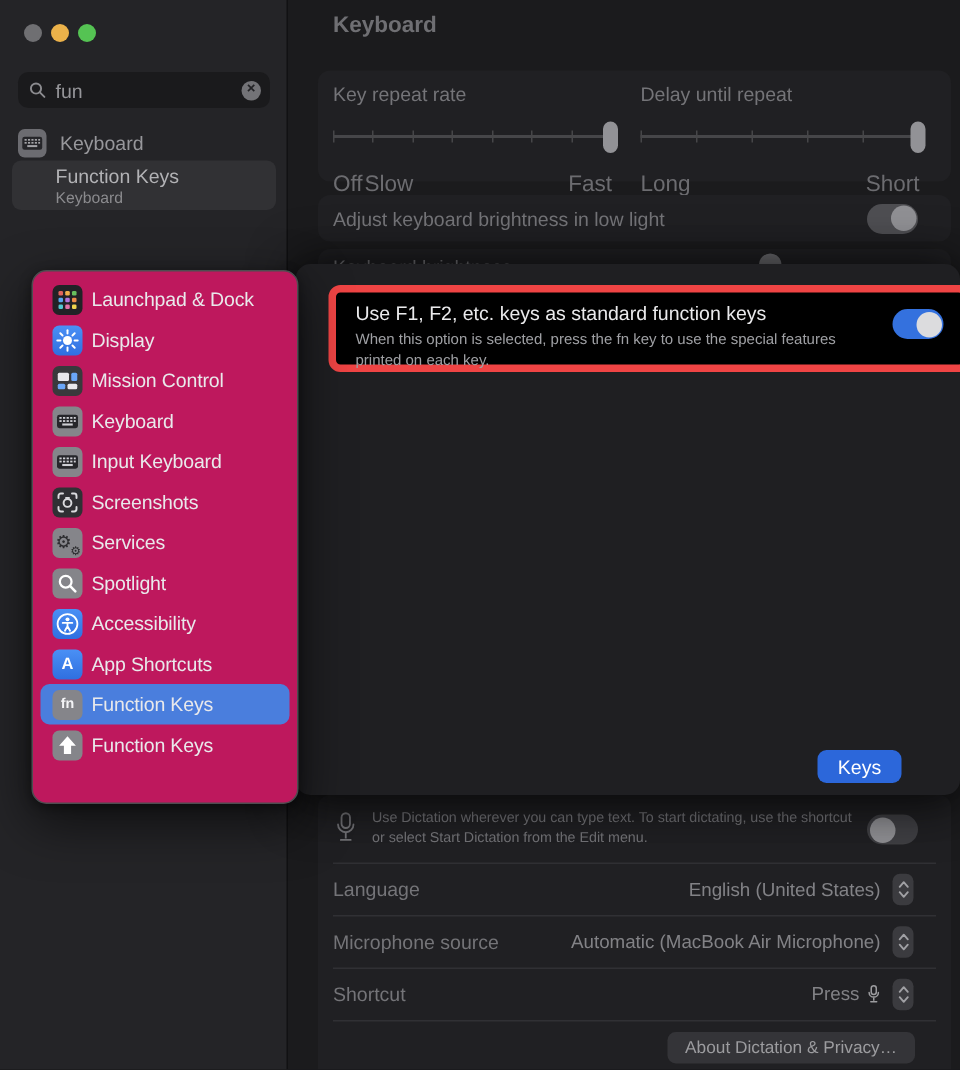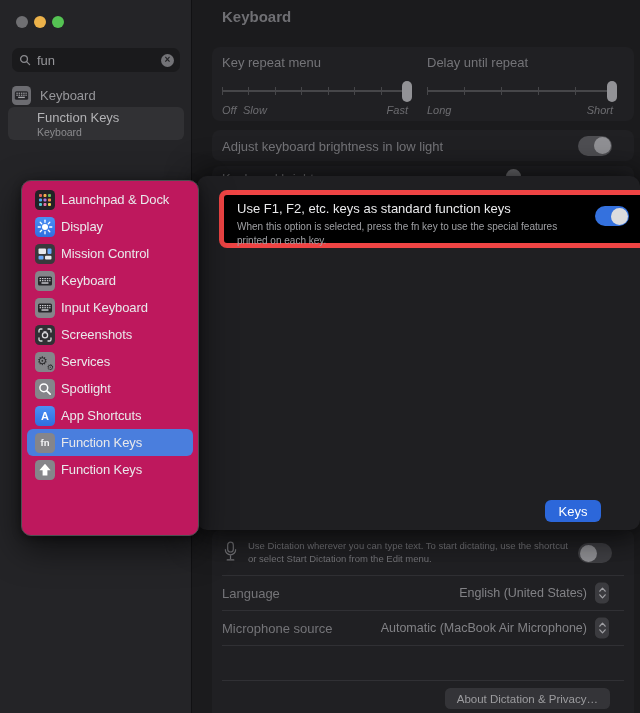--- a/index.html
+++ b/index.html
@@ -62,21 +62,21 @@
 
   .card { position:absolute; left:20px; width:422px; background:#202023; border-radius:8px; }
   .card-sliders { top:47px; height:74px; }
   .slider-label { position:absolute; top:8px; font-size:13px; color:#747478; }
   .slider { position:absolute; top:33px; height:22px; }
   .slider .track { position:absolute; left:0; right:0; top:10px; height:2px; background:#464649; }
   .slider .ticks { position:absolute; inset:0; display:flex; justify-content:space-between; align-items:center; }
   .slider .ticks span { width:1px; height:8px; background:#464649; }
   .slider .handle { position:absolute; right:-4px; top:0.5px; width:10px; height:21px;
     border-radius:5px; background:#929296; }
-  .slider-caption { position:absolute; font-size:11px; color:#6c6c70; top:57px;font-style:italic; }
+  .slider-caption { position:absolute; font-size:15px; color:#6c6c70; top:67px; }
 
   .card-lowlight { top:130px; height:31px; }
   .row-label { position:absolute; left:10px; top:50%; transform:translateY(-50%);
     font-size:13px; color:#747478; }
   .card-kbbright { top:166px; height:40px; overflow:hidden; }
   .half-knob { position:absolute; left:294px; top:3px; width:15px; height:15px;
     border-radius:50%; background:#6e6e72; }
 
   
   .toggle { position:absolute; width:34px; height:20px; border-radius:10px; }
@@ -157,21 +157,21 @@
     <span class="t1">Function Keys</span>
     <span class="t2">Keyboard</span>
   </div>
 
 </div>
 
 <div class="main">
   <div class="main-title">Keyboard</div>
 
   <div class="card card-sliders">
-    <span class="slider-label" style="left:10px;">Key repeat menu</span>
+    <span class="slider-label" style="left:10px;">Key repeat rate</span>
     <div class="slider" style="left:10px; width:186px;">
       <div class="track"></div>
       <div class="ticks">
           <span></span>
           <span></span>
           <span></span>
           <span></span>
           <span></span>
           <span></span>
           <span></span>
@@ -243,20 +243,38 @@
       <span class="row-value">Automatic (MacBook Air Microphone)</span>
       <div class="stepper">
         <svg width="9" height="15" viewBox="0 0 10 16">
           <path d="M2 6l3-3.4L8 6" fill="none" stroke="#a0a0a4" stroke-width="1.4" stroke-linecap="round" stroke-linejoin="round"></path>
           <path d="M2 10l3 3.4L8 10" fill="none" stroke="#a0a0a4" stroke-width="1.4" stroke-linecap="round" stroke-linejoin="round"></path>
         </svg>
       </div>
     </div>
     <div class="divider" style="top:115px;"></div>
 
+    <div class="dict-row" style="top:115px;">
+      <span class="row-label">Shortcut</span>
+      <span class="row-value">
+        <span>Press</span>
+        <svg width="9" height="15" viewBox="0 0 16 24">
+          <rect x="5" y="1.5" width="6" height="10.5" rx="3" fill="none" stroke="#9c9c9f" stroke-width="1.8"></rect>
+          <path d="M2.5 9.5a5.5 5.5 0 0 0 11 0" fill="none" stroke="#9c9c9f" stroke-width="1.8" stroke-linecap="round"></path>
+          <line x1="8" y1="15.5" x2="8" y2="19.5" stroke="#9c9c9f" stroke-width="1.8"></line>
+          <line x1="4.5" y1="20.5" x2="11.5" y2="20.5" stroke="#9c9c9f" stroke-width="1.8" stroke-linecap="round"></line>
+        </svg>
+      </span>
+      <div class="stepper">
+        <svg width="9" height="15" viewBox="0 0 10 16">
+          <path d="M2 6l3-3.4L8 6" fill="none" stroke="#a0a0a4" stroke-width="1.4" stroke-linecap="round" stroke-linejoin="round"></path>
+          <path d="M2 10l3 3.4L8 10" fill="none" stroke="#a0a0a4" stroke-width="1.4" stroke-linecap="round" stroke-linejoin="round"></path>
+        </svg>
+      </div>
+    </div>
     <div class="divider" style="top:150px;"></div>
 
     <div class="about-btn">About Dictation &amp; Privacy…</div>
   </div>
 </div>
 
 <div class="sheet">
   <div class="fn-box">
     <div class="fn-title">Use F1, F2, etc. keys as standard function keys</div>
     <div class="fn-desc">When this option is selected, press the fn key to use the special features printed on each key.</div>
@@ -390,20 +408,31 @@
   <div class="menu-item">
     <span class="mi-icon bg-gray">
       <svg width="20" height="20" viewBox="0 0 20 20">
           <circle cx="8.8" cy="8.8" r="3.9" fill="none" stroke="#fff" stroke-width="1.5"></circle>
           <line x1="11.8" y1="11.8" x2="15.2" y2="15.2" stroke="#fff" stroke-width="1.7" stroke-linecap="round"></line>
         </svg>
     </span>
     <span class="mi-label">Spotlight</span>
   </div>
 
+  <div class="menu-item">
+    <span class="mi-icon bg-blue">
+      <svg width="20" height="20" viewBox="0 0 20 20">
+          <circle cx="10" cy="10" r="6.6" fill="none" stroke="#fff" stroke-width="1.2"></circle>
+          <circle cx="10" cy="6.9" r="1.3" fill="#fff"></circle>
+          <path d="M6.8 9.3h6.4" stroke="#fff" stroke-width="1.2" stroke-linecap="round"></path>
+          <path d="M10 9.3v2.2l-1.7 3M10 11.5l1.7 3" fill="none" stroke="#fff" stroke-width="1.2" stroke-linecap="round"></path>
+        </svg>
+    </span>
+    <span class="mi-label">Accessibility</span>
+  </div>
 
   <div class="menu-item">
     <span class="mi-icon bg-blue">
       <span class="ic-text">A</span>
     </span>
     <span class="mi-label">App Shortcuts</span>
   </div>
 
   <div class="menu-item selected">
     <span class="mi-icon bg-gray">

